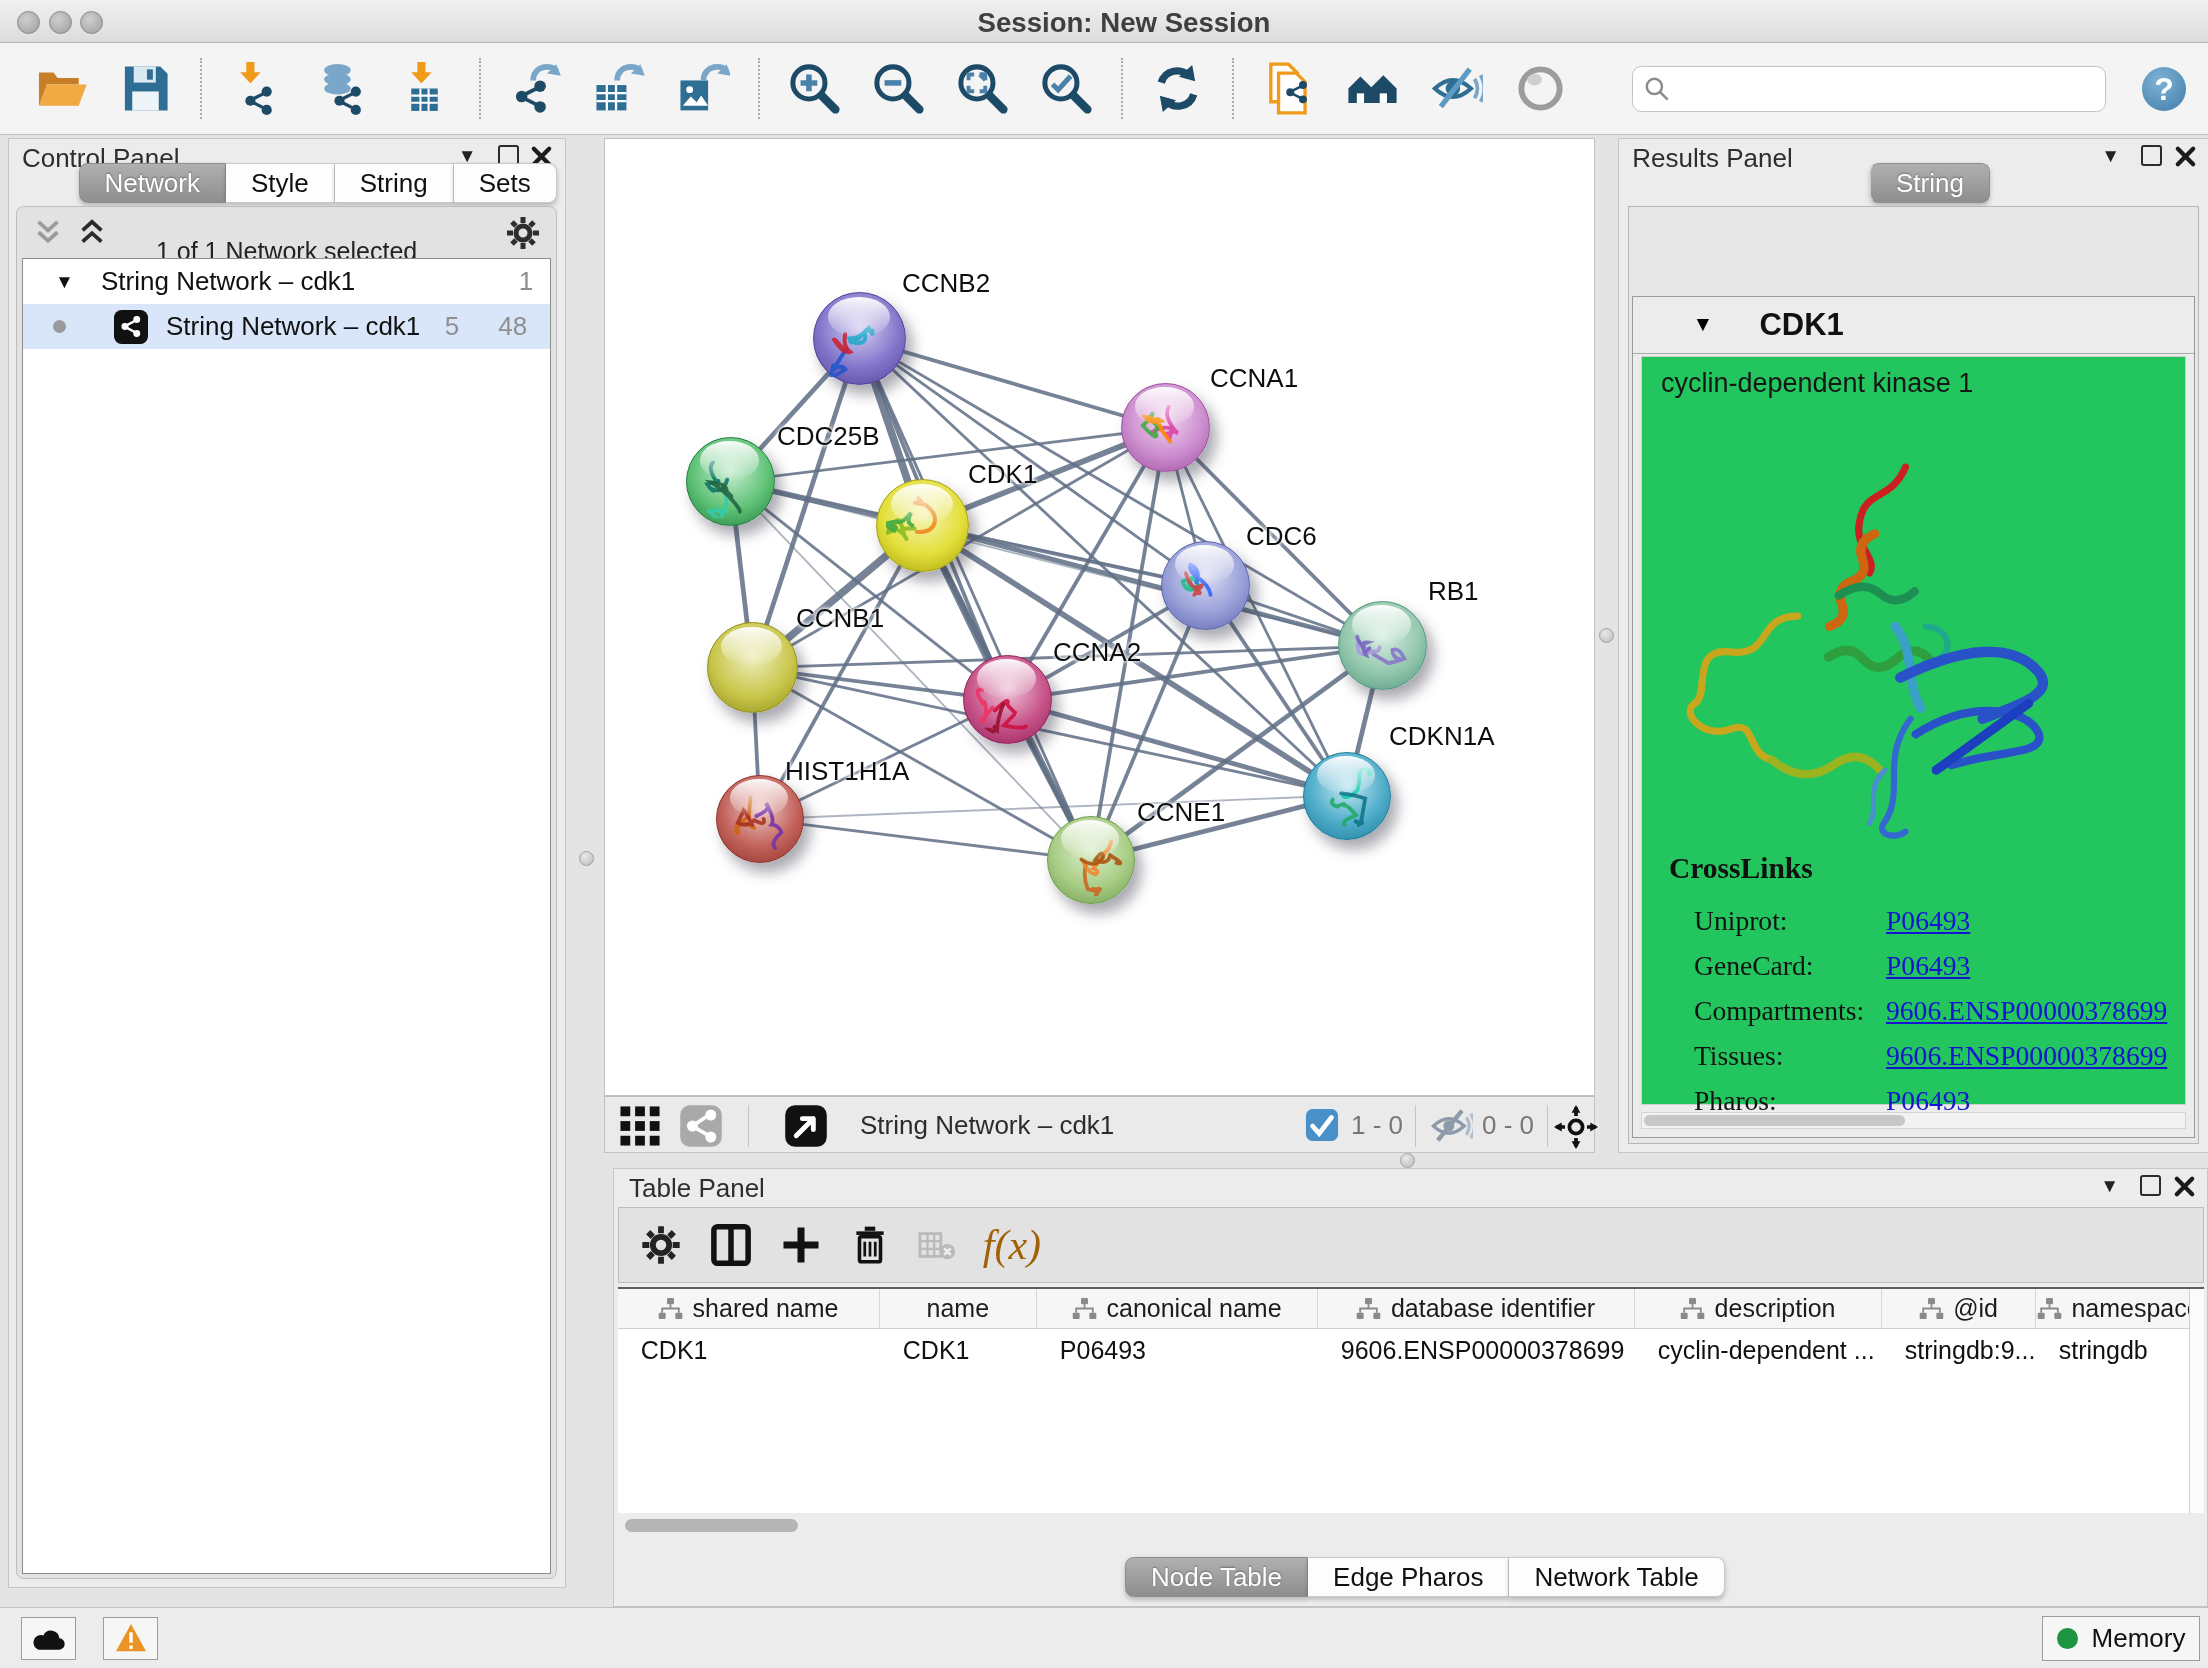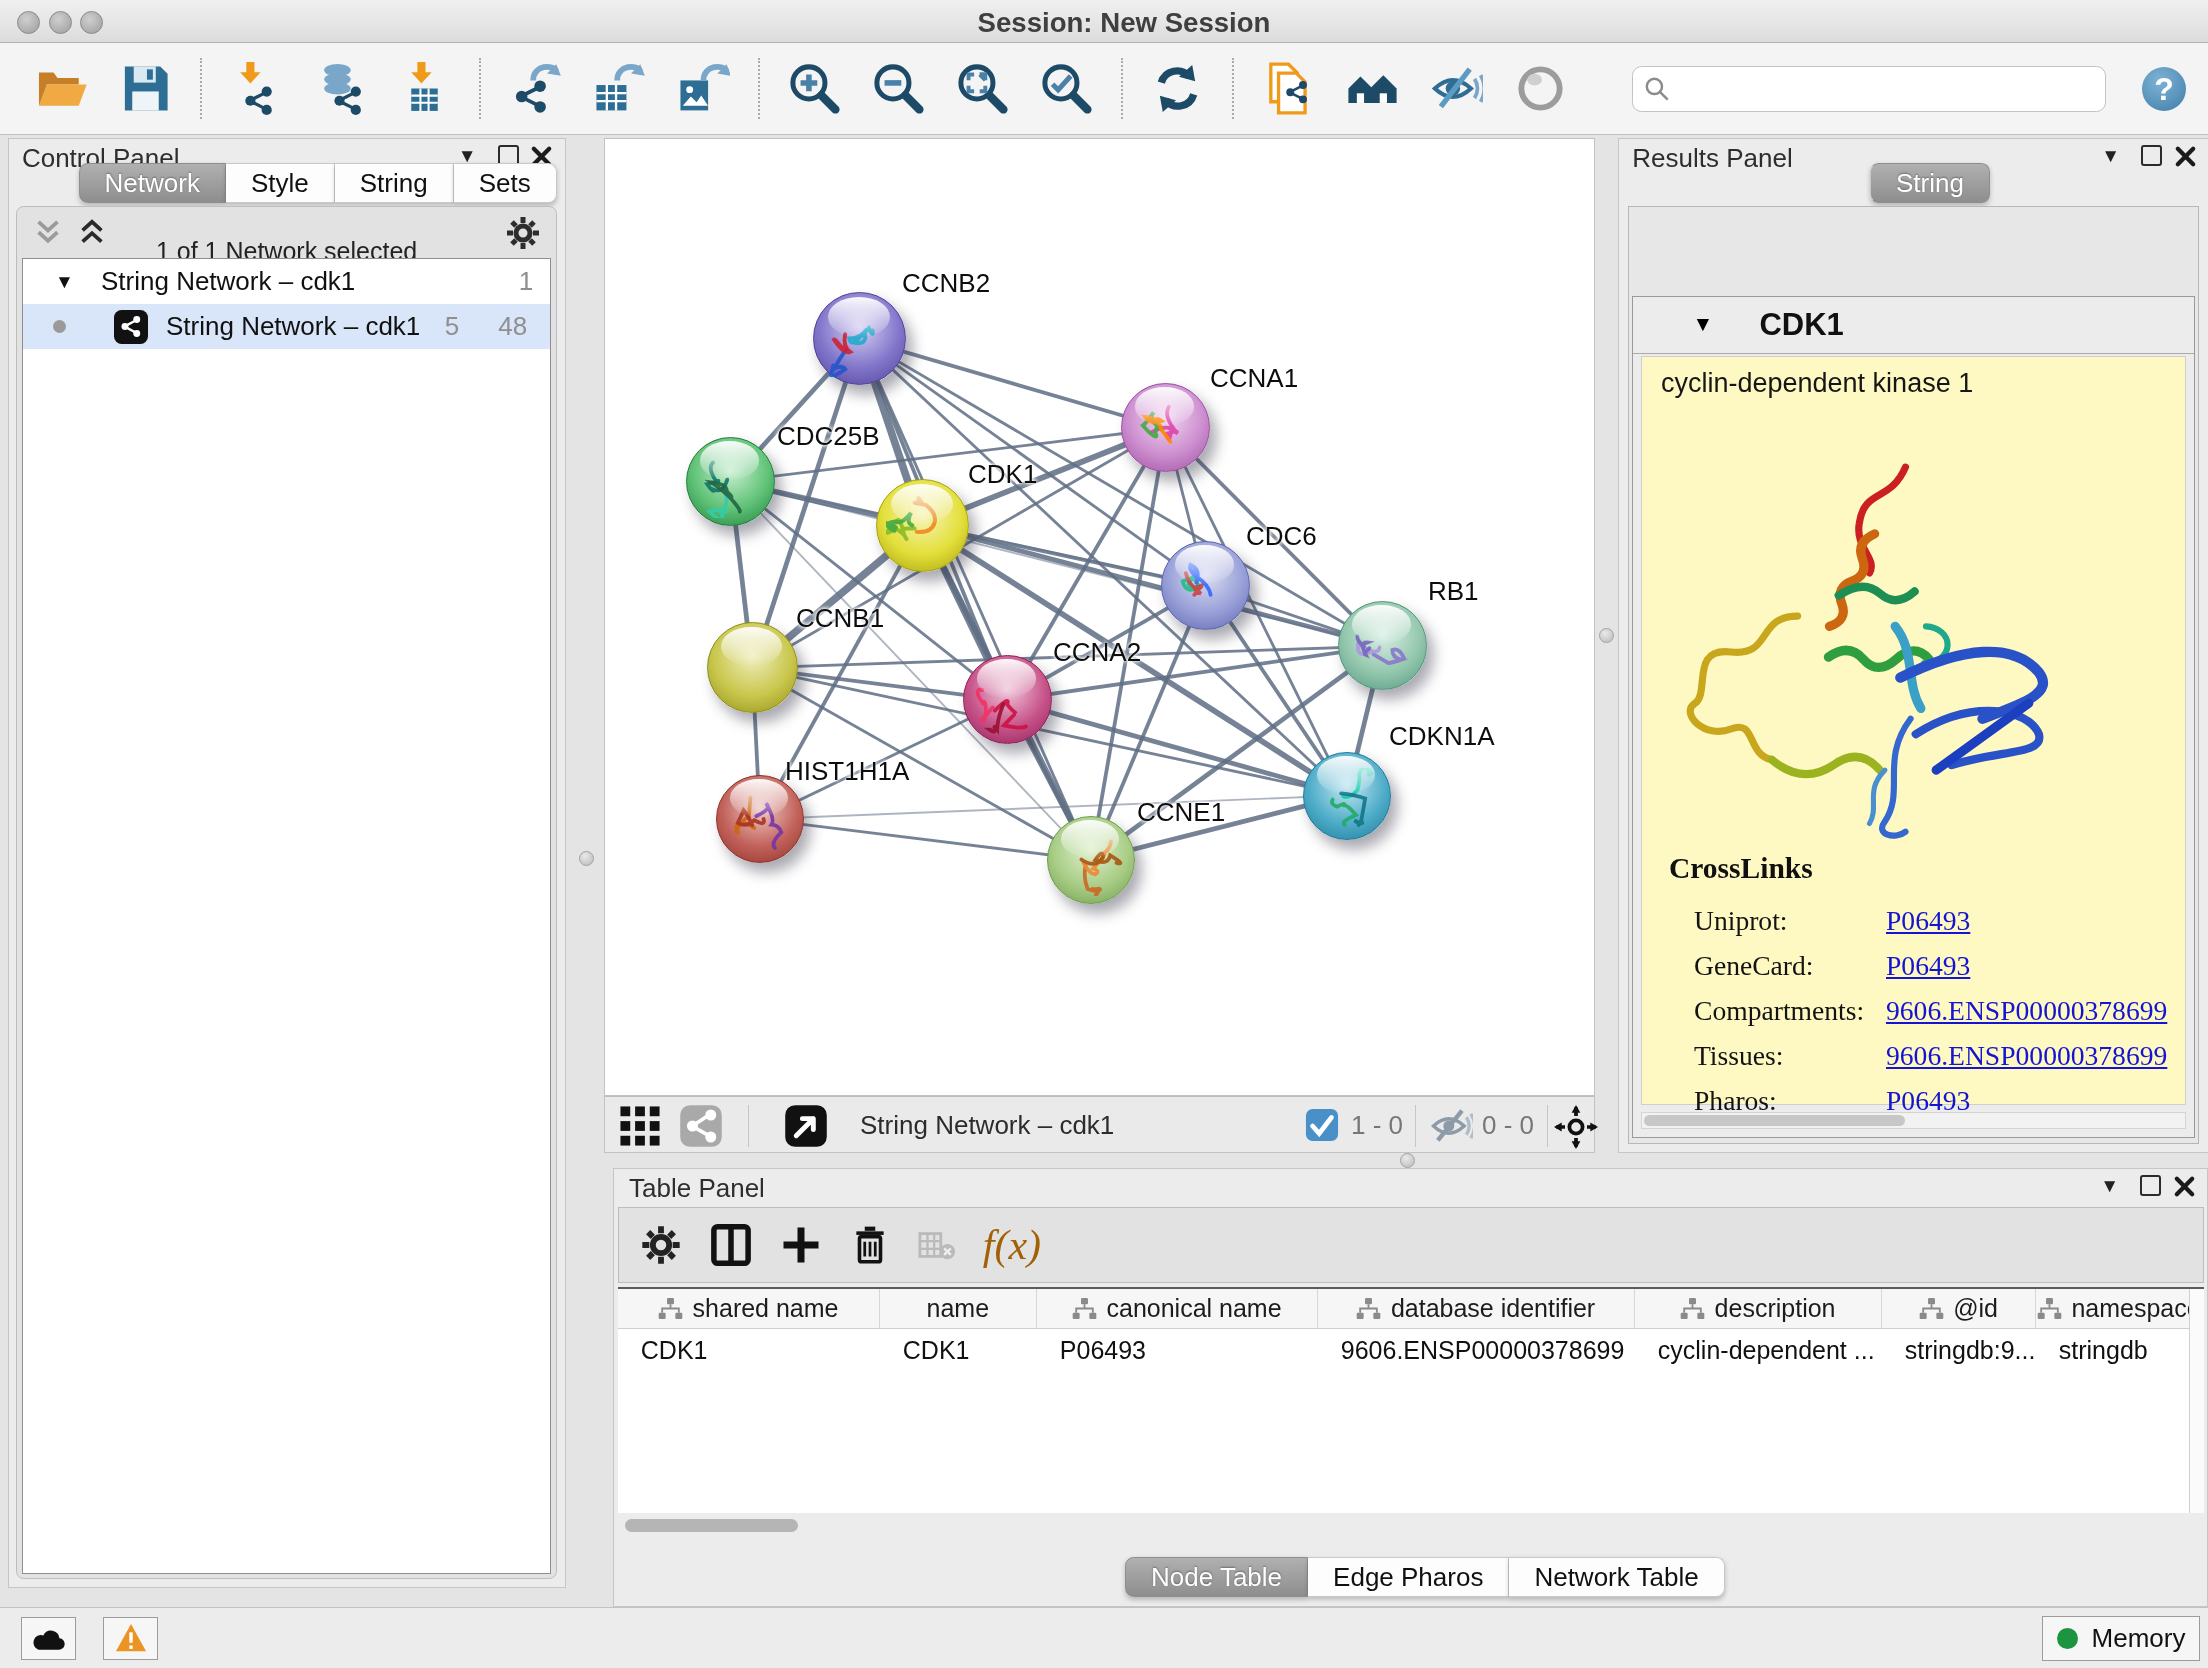--- a/index.html
+++ b/index.html
@@ -101,21 +101,21 @@
     background:#fefefe; border:1px solid #c9c9c9; border-radius:7.6px;
     box-shadow:0 2.9px 4.8px rgba(0,0,0,.2); }
   #gene-box { position:absolute; left:3.8px; right:3.8px; top:89px; bottom:5.7px;
     border:1px solid #9a9a9a; background:#ececec; }
   #gene-head { position:absolute; left:0; right:0; top:0; height:57px;
     border-bottom:1px solid #aaa; }
   #gene-caret { position:absolute; left:59px; top:15px; font-size:21px; }
   #gene-name { position:absolute; left:126px; top:9.5px; font-size:31px; font-weight:bold; color:#111; }
   #gene-desc { position:absolute; left:19px; top:67px; font-size:27px; color:#161616; }
   #gene-inner { position:absolute; left:7.6px; right:7.6px; top:59px; bottom:32px;
-    border:1px solid #cfcfcf; background:#fef9c3; }
+    border:1px solid #cfcfcf; background:#22c55e; }
   #structure { position:absolute; left:28.5px; top:105px; width:399px; height:380px; }
   #crosslinks { position:absolute; left:27px; top:495px; right:9.5px;
     font-family:"Liberation Serif", serif; }
   #cl-head { font-size:29.5px; font-weight:bold; color:#101010; margin-bottom:13.3px; }
   .cl-row { display:flex; height:45px; align-items:center; font-size:27.6px; color:#131313; }
   .cl-label { width:217px; padding-left:25px; }
   .cl-link { color:#1414d2; text-decoration:underline; }
   #rp-scroll { position:absolute; left:7.6px; right:7.6px; bottom:7.6px; height:17px;
     background:#f2f2f2; border:1px solid #d4d4d4; }
   #rp-thumb { position:absolute; left:1.9px; top:1.9px; width:48%; height:11.4px;

